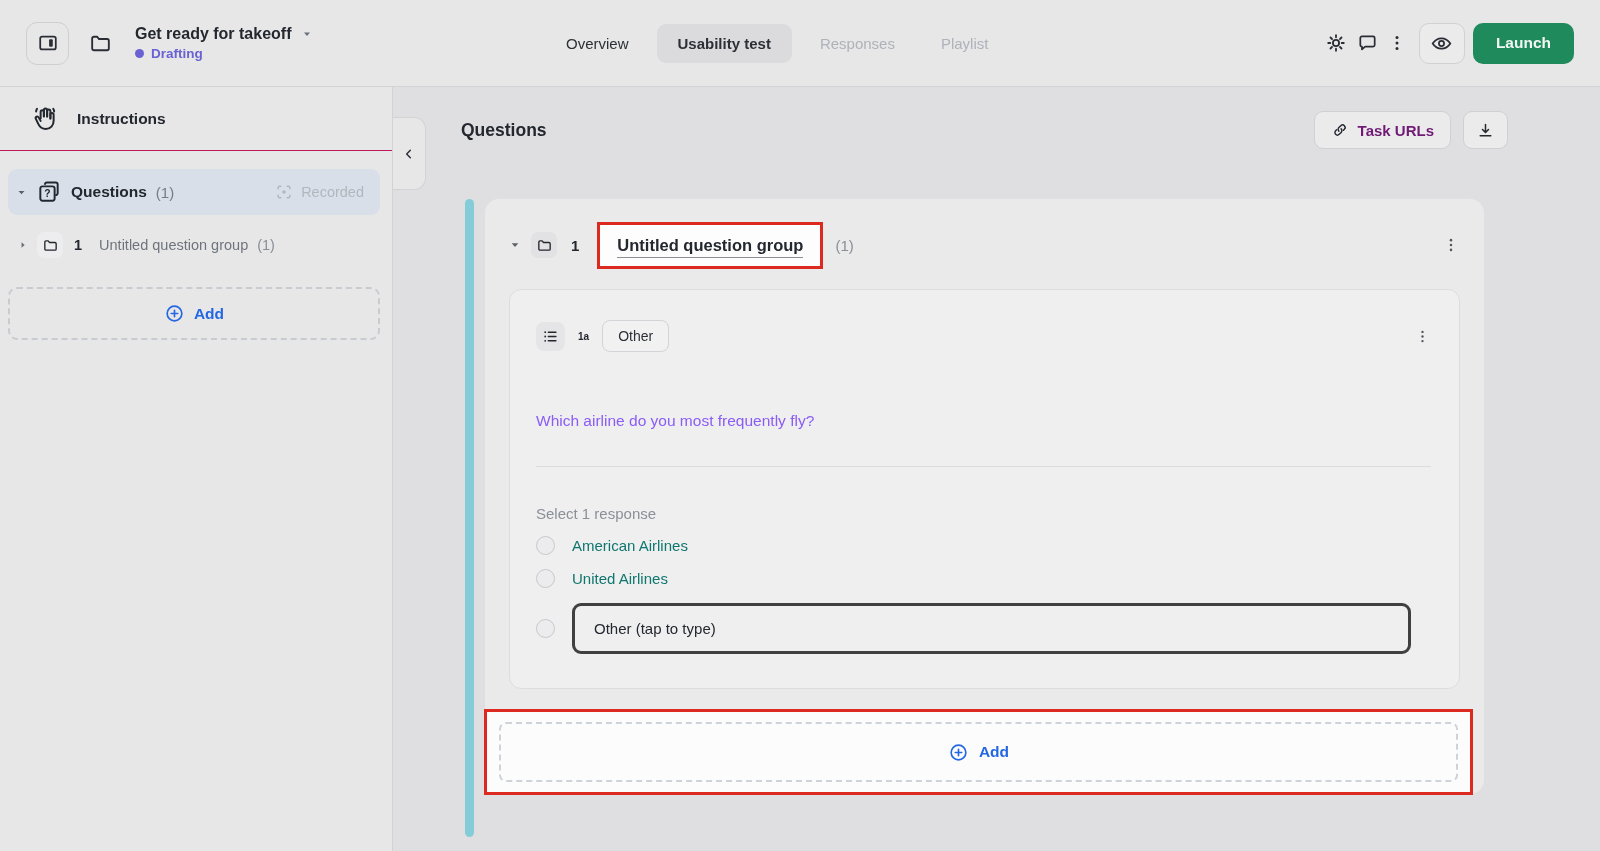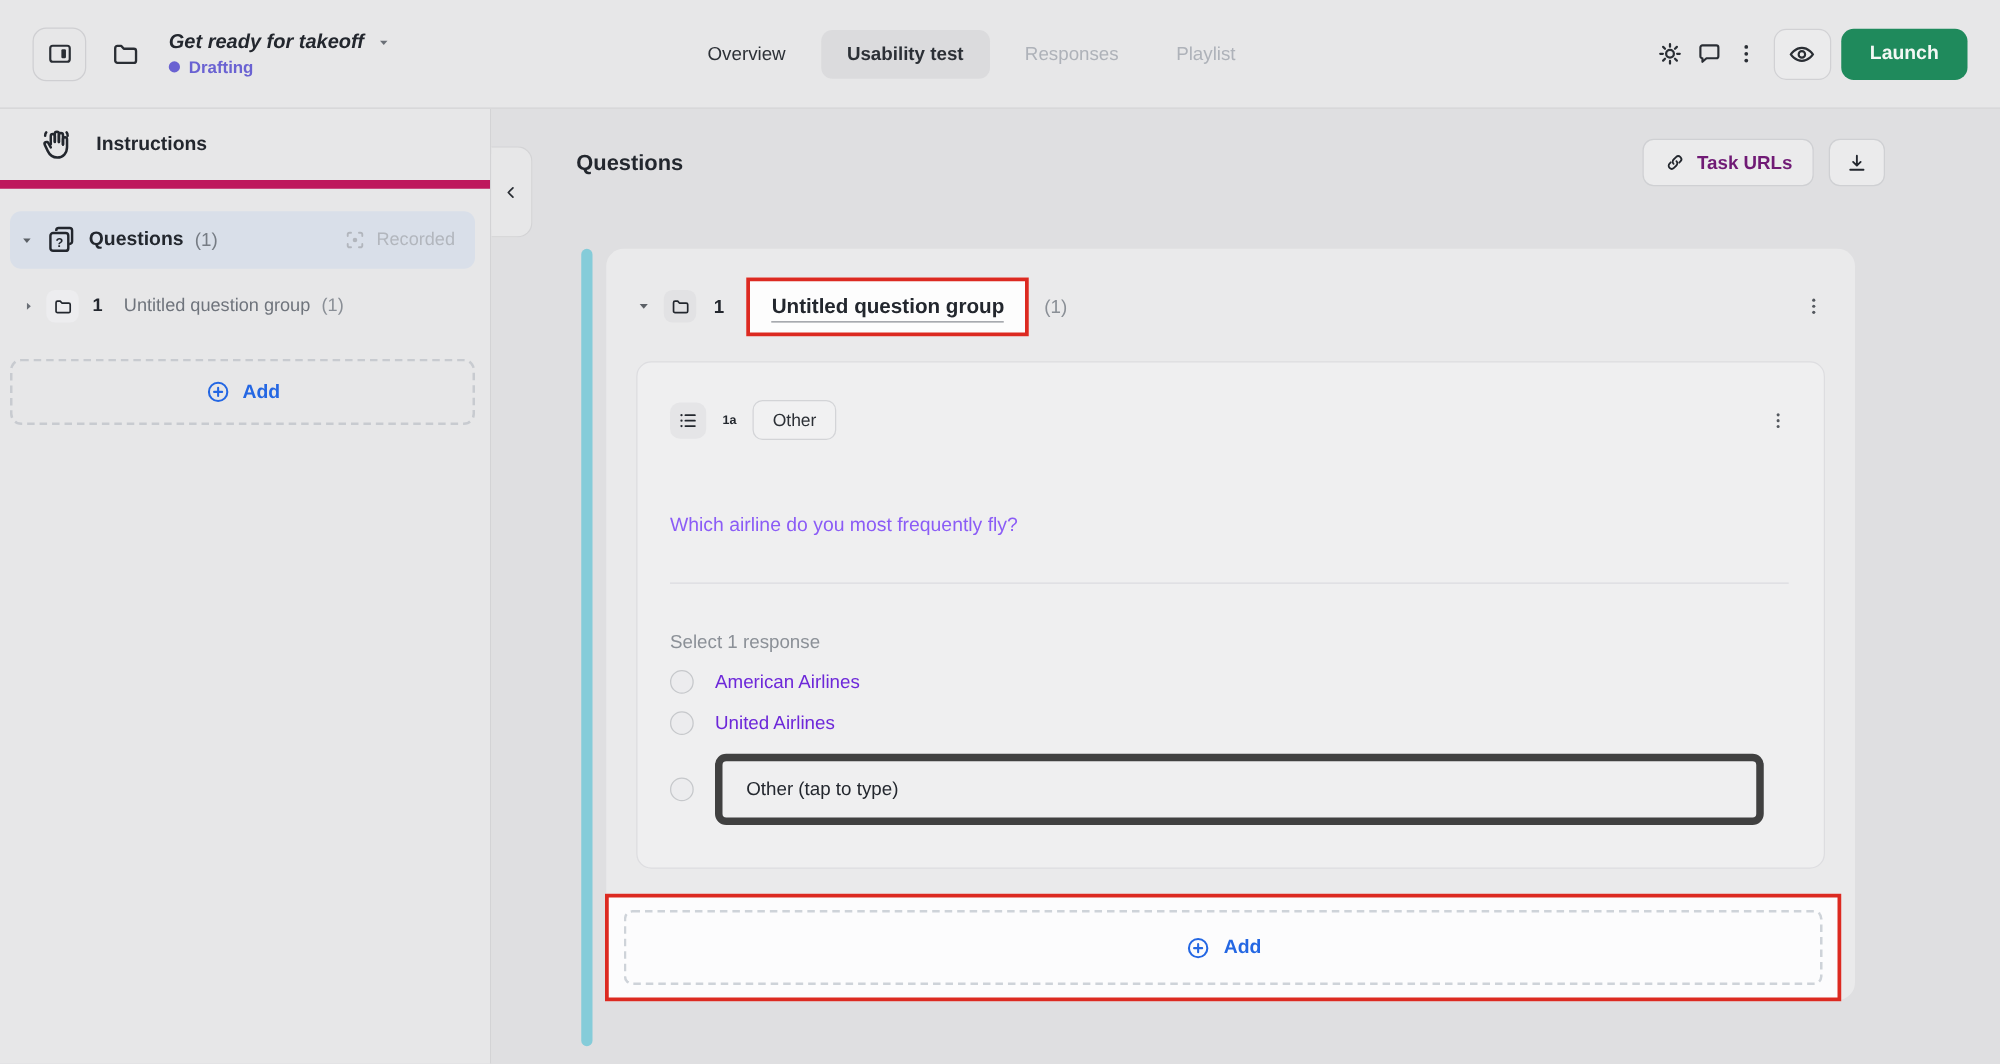--- a/index.html
+++ b/index.html
@@ -19,21 +19,21 @@
     height:87px; background:#e7e7e8; border-bottom:1px solid #d3d3d5;
     display:flex; align-items:center; padding:0 26px; position:relative; z-index:5;
   }
   .toggle-btn {
     width:43px; height:43px; border:1.5px solid #cfcfd2; border-radius:11px;
     display:flex; align-items:center; justify-content:center; background:transparent; cursor:pointer;
   }
   .top-folder { margin-left:19px; }
   .title-block { margin-left:22px; display:flex; flex-direction:column; gap:3px; }
   .title-row { display:flex; align-items:center; gap:10px; cursor:pointer; }
-  .project-title { font-size:16px; font-weight:700; color:#23272e;font-style:italic; }
+  .project-title { font-size:16px; font-weight:700; color:#23272e; }
   .status-row { display:flex; align-items:center; gap:7px; }
   .status-dot { width:9px; height:9px; border-radius:50%; background:#6a62d2; }
   .status-label { font-size:13.5px; font-weight:700; color:#6a62d2; }
 
   .tabs { position:absolute; left:548px; top:0; height:87px; display:flex; align-items:center; gap:10px; }
   .tab { font-size:15px; padding:10px 18px; border-radius:9px; cursor:pointer; color:#2c3036; white-space:nowrap; }
   .tab.active { background:#dbdbdd; font-weight:700; padding:11px 21px; }
   .tab.muted { color:#aeb2b9; }
 
   .top-right { margin-left:auto; display:flex; align-items:center; gap:8px; }
@@ -48,21 +48,21 @@
     font-family:"Liberation Sans", sans-serif;
   }
 
   
   .body-row { display:flex; height:764px; }
 
   
   .sidebar { width:393px; background:#e7e7e8; border-right:1px solid #d3d3d5; flex:0 0 auto; }
   .side-instructions {
     display:flex; align-items:center; gap:17px; padding:17px 26px 17px 30px;
-    border-bottom:7px solid #be185d; height:64px;
+    border-bottom:1px solid #be185d; height:64px;
   }
   .side-label { font-size:15.5px; font-weight:700; color:#23272e; }
   .questions-row {
     margin:18px 12px 0 8px; height:46px; border-radius:9px; background:#d9dfe9;
     display:flex; align-items:center; gap:9px; padding:0 16px 0 8px; cursor:pointer;
   }
   .q-count { font-size:15px; color:#767c84; }
   .recorded-group { margin-left:auto; display:flex; align-items:center; gap:7px; color:#b2b6bd; }
   .recorded-label { font-size:14.5px; color:#b2b6bd; }
   .group-row {
@@ -134,24 +134,24 @@
     padding:7px 15px; font-size:14px; color:#2c3036; cursor:pointer;
   }
   .question-text { margin-top:60px; font-size:15.5px; color:#8b5cf6; cursor:text; }
   .q-divider { margin-top:36px; border:none; border-top:1px solid #dcdcdf; }
   .select-hint { margin-top:38px; font-size:15px; color:#8b9097; }
   .option-row { margin-top:14px; display:flex; align-items:center; gap:17px; }
   .radio {
     width:19px; height:19px; border-radius:50%; border:1.5px solid #c6c8cb;
     background:#ececee; flex:0 0 auto; cursor:pointer;
   }
-  .option-label { font-size:15px; color:#6d28d9; }
+  .option-label { font-size:15px; color:#0f766e; }
   .other-row { margin-top:15px; display:flex; align-items:center; gap:17px; margin-right:20px; }
   .other-box {
-    flex:1; border:6px solid #404040; border-radius:9px; padding:14px 19px;
+    flex:1; border:3px solid #404040; border-radius:9px; padding:14px 19px;
     font-size:15px; color:#23272e; background:#efeff0; cursor:text;
   }
 
   .add-annotation { margin:20px -13px -1px -25px; background:#fcfcfd; height:86px; padding:10px 12px; }
   .add-dashed {
     height:100%; border:2px dashed #ced3d9; border-radius:7px;
     display:flex; align-items:center; justify-content:center; gap:10px;
     background:#fcfcfd; cursor:pointer; width:100%;
   }
   .blue-ic { color:#2467e3; }

